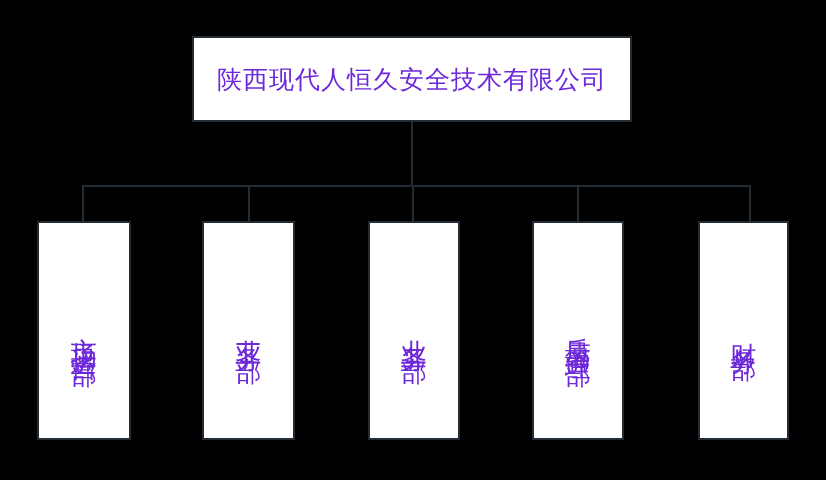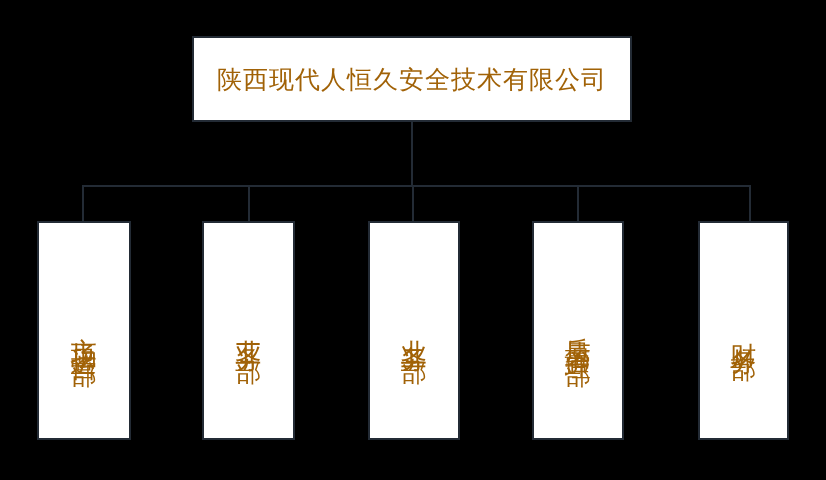--- a/index.html
+++ b/index.html
@@ -35,21 +35,21 @@
     background: #FFFFFF;
     border: 2px solid #232B35;
     box-sizing: border-box;
     display: flex;
     align-items: center;
     justify-content: center;
     color: #3A3A3A;
   }
 
   .node-label {
-    color: #a16207;
+    color: #6d28d9;
     line-height: 1.32;
     letter-spacing: 0.5px;
   }
 
   
   .node-root {
     left: 192px;
     top: 36px;
     width: 440px;
     height: 86px;

